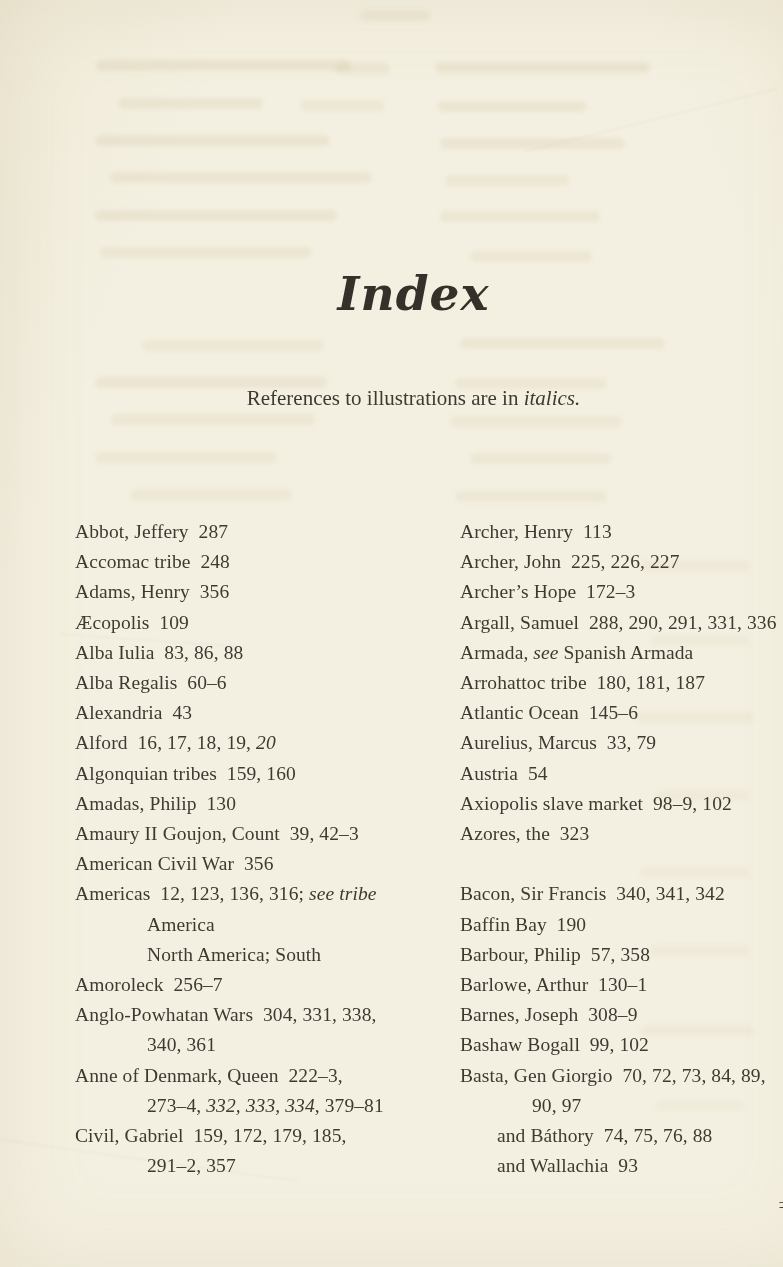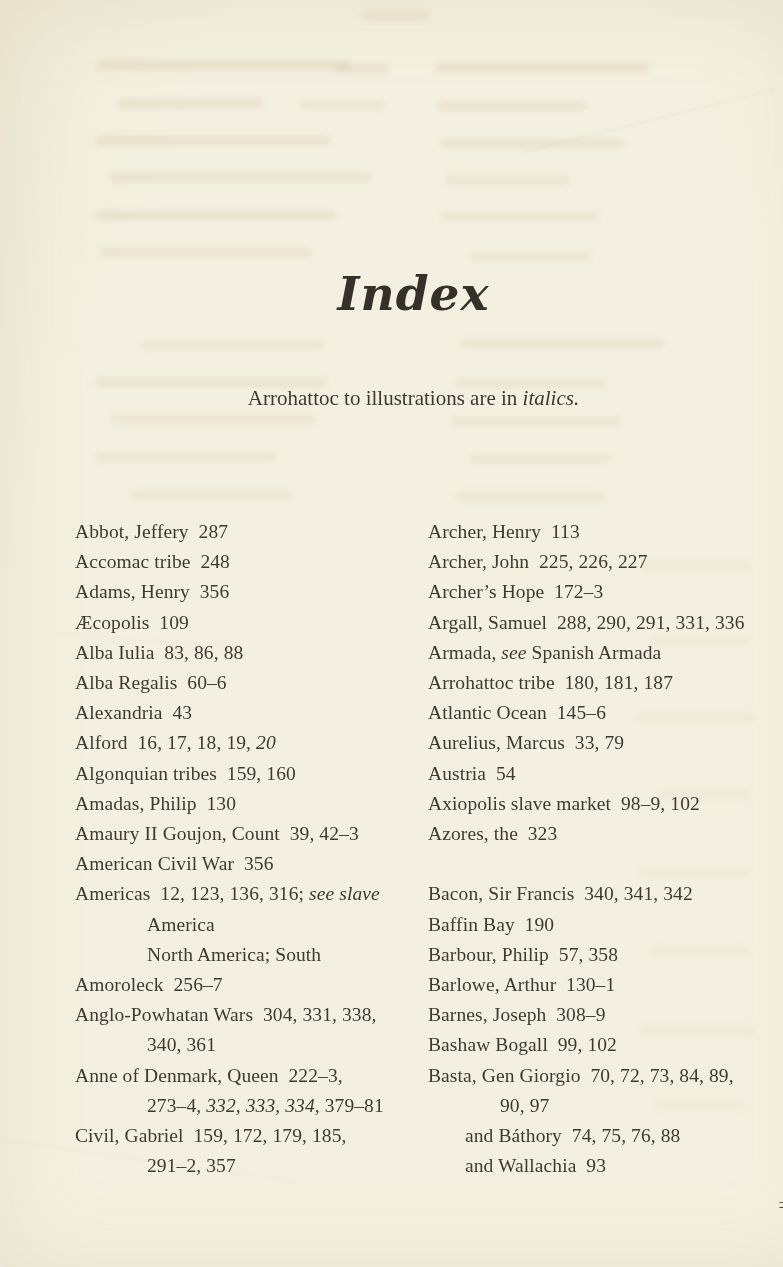--- a/index.html
+++ b/index.html
@@ -47,20 +47,21 @@
   .subtitle{
     position:absolute;top:386px;left:0;width:100%;
     margin:0;text-align:center;
     font-size:21px;color:var(--ink);
   }
   .subtitle em{font-style:italic;}
   .columns{
     position:absolute;top:517px;left:75px;
     width:690px;
     display:flex;
+    gap:32px;
   }
   .col{width:353px;flex:0 0 353px;}
   .col.right{width:337px;flex:0 0 337px;}
   .line{
     min-height:30.2px;line-height:30.2px;
     font-size:19.5px;
     white-space:pre-wrap;
     letter-spacing:.1px;
   }
   .line em{}
@@ -113,37 +114,37 @@
       <div class="ghost-line" style="left: 650px; top: 945px; width: 100px; opacity: 0.18;"></div>
       <div class="ghost-line" style="left: 640px; top: 1025px; width: 115px; opacity: 0.2;"></div>
       <div class="ghost-line" style="left: 655px; top: 1100px; width: 90px; opacity: 0.16;"></div>
       <div class="crease" style="left: 0px; top: 1160px; width: 300px; height: 1px; transform: rotate(8deg);"></div>
       <div class="crease" style="left: 520px; top: 120px; width: 260px; height: 1px; transform: rotate(-14deg);"></div>
       <div class="crease" style="left: 60px; top: 640px; width: 180px; height: 1px; transform: rotate(4deg);"></div>
     </div>
 
   <h1 class="title">Index</h1>
 
-  <p class="subtitle"><span>Arrohattoc to illustrations are in </span><em>italics.</em></p>
+  <p class="subtitle"><span>References to illustrations are in </span><em>italics.</em></p>
 
   <div class="columns">
     <div class="col left" id="col-left">
         <div class="line"><span>Abbot, Jeffery 287</span></div>
         <div class="line"><span>Accomac tribe 248</span></div>
         <div class="line"><span>Adams, Henry 356</span></div>
         <div class="line"><span>Æcopolis 109</span></div>
         <div class="line"><span>Alba Iulia 83, 86, 88</span></div>
         <div class="line"><span>Alba Regalis 60–6</span></div>
         <div class="line"><span>Alexandria 43</span></div>
         <div class="line"><span>Alford 16, 17, 18, 19, </span><em>20</em></div>
         <div class="line"><span>Algonquian tribes 159, 160</span></div>
         <div class="line"><span>Amadas, Philip 130</span></div>
         <div class="line"><span>Amaury II Goujon, Count 39, 42–3</span></div>
         <div class="line"><span>American Civil War 356</span></div>
-        <div class="line"><span>Americas 12, 123, 136, 316; </span><em>see slave</em></div>
+        <div class="line"><span>Americas 12, 123, 136, 316; </span><em>see tribe</em></div>
         <div class="line ind-2"><span>America</span></div>
         <div class="line ind-2"><span>North America; South</span></div>
         <div class="line"><span>Amoroleck 256–7</span></div>
         <div class="line"><span>Anglo-Powhatan Wars 304, 331, 338,</span></div>
         <div class="line ind-2"><span>340, 361</span></div>
         <div class="line"><span>Anne of Denmark, Queen 222–3,</span></div>
         <div class="line ind-2"><span>273–4, </span><em>332, 333, 334</em><span>, 379–81</span></div>
         <div class="line"><span>Civil, Gabriel 159, 172, 179, 185,</span></div>
         <div class="line ind-2"><span>291–2, 357</span></div>
       </div>

